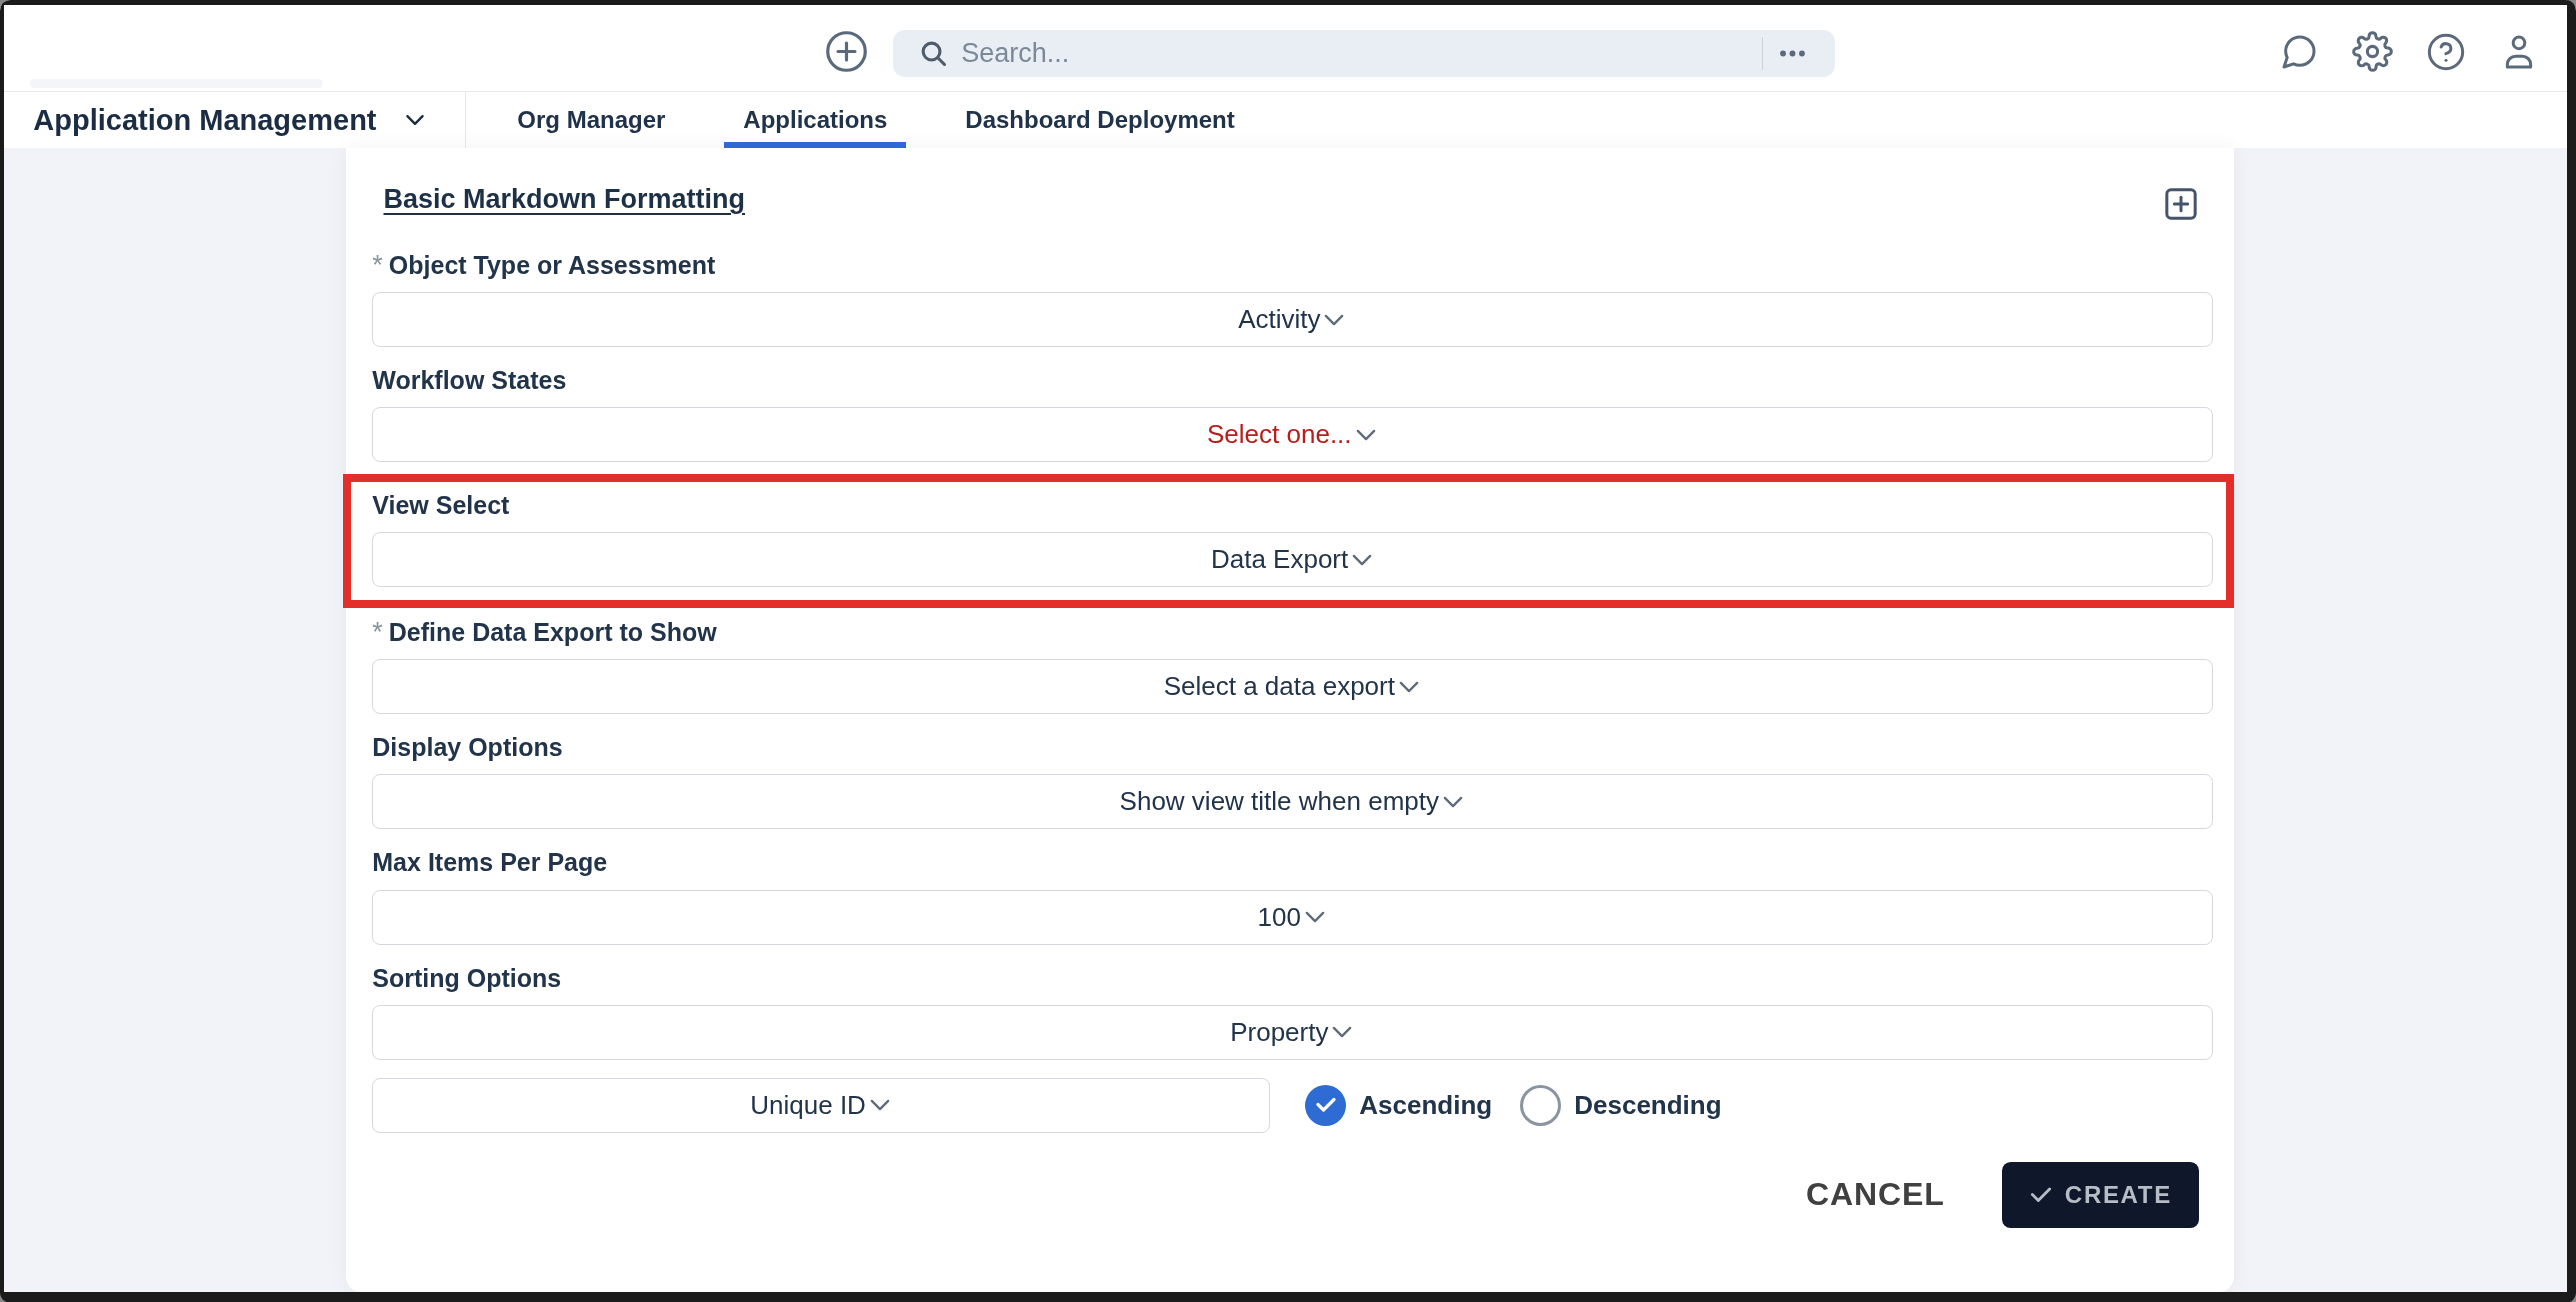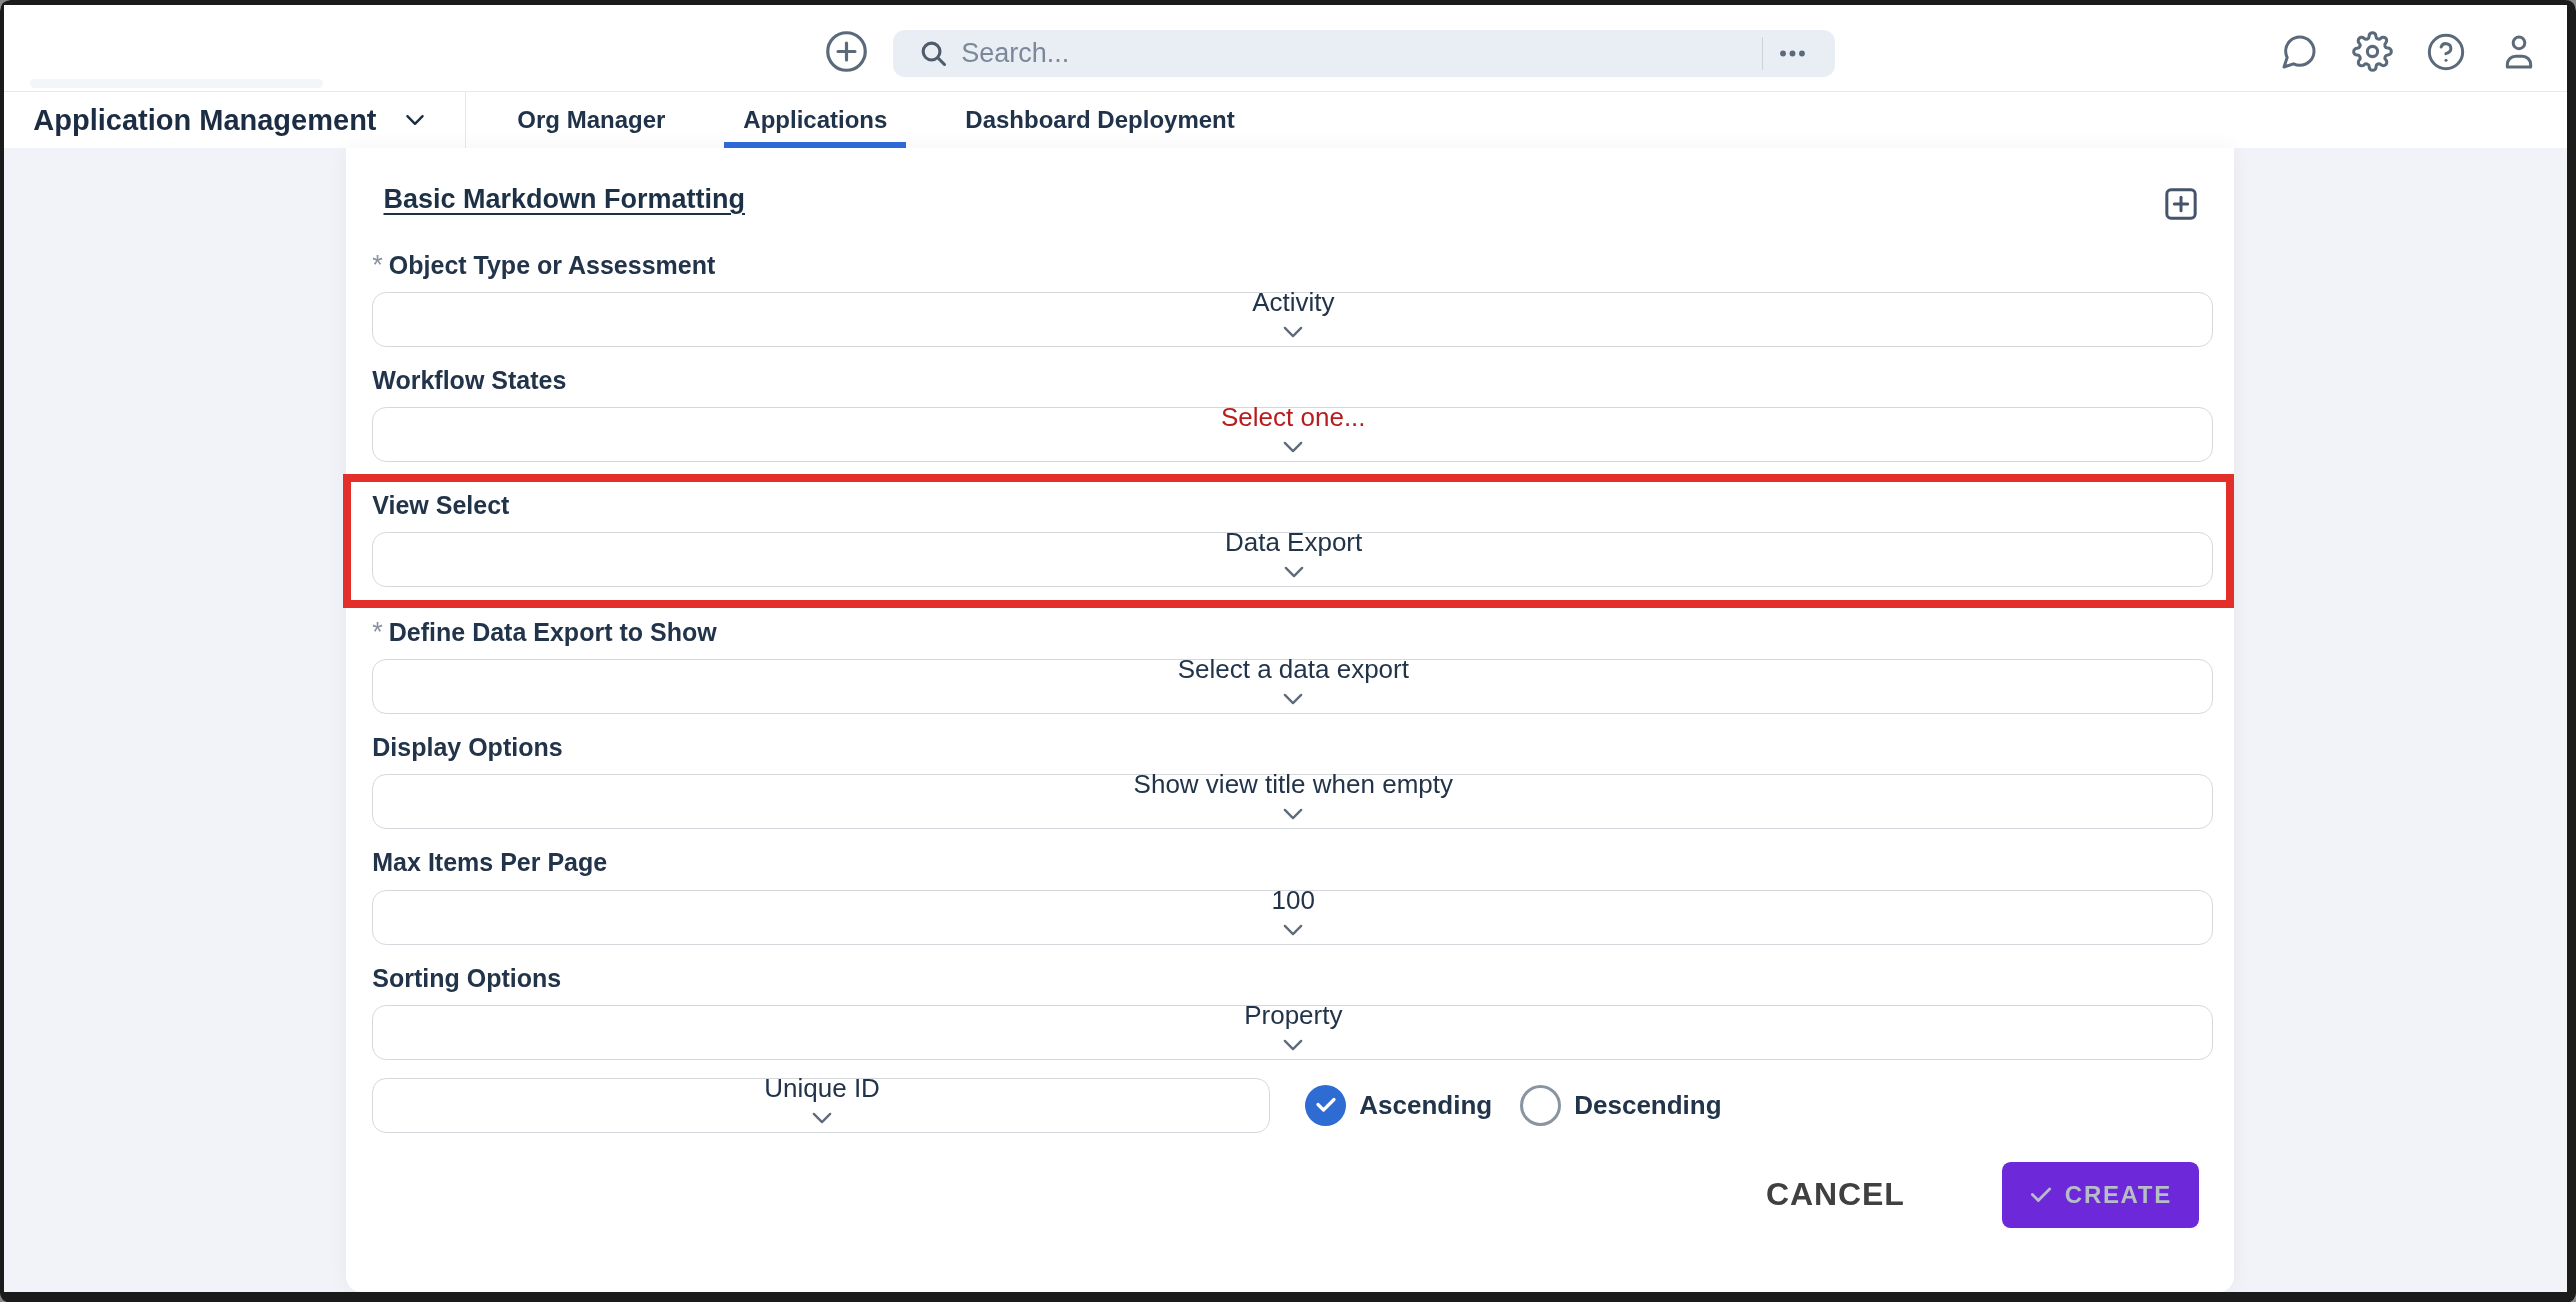--- a/index.html
+++ b/index.html
@@ -45,45 +45,45 @@
   .panel { position:absolute; left:342px; top:0; width:1888px; height:100%; background:#fff;
            border-radius:0 0 15.5px 15.5px; padding:36px 21.6px 0 26px;
            box-shadow:0 0 21px rgba(30,40,60,.05); }
   .panel-head { display:flex; justify-content:space-between; align-items:flex-start;
                 margin:0 12px 26px 11.2px; }
   .panel-title { font-size:27px; font-weight:700; color:#1d3146; text-decoration:underline;
                  text-underline-offset:5.2px; cursor:pointer; }
   .field-label { display:flex; align-items:center; font-size:25px; font-weight:600;
                  color:#22344a; height:31px; margin-bottom:11.2px; }
   .field-label .star { color:#8a94a0; margin-right:6px; font-size:27px; font-weight:400; }
-  .select-box { height:55px; border:1.7px solid #d5d8dd; border-radius:14px; background:#fff;
-                display:flex; align-items:center; justify-content:flex-end;
+  .select-box { height:55px; border:1.7px solid #d5d8dd; border-radius:8px; background:#fff;
+                display:flex; align-items:center; justify-content:center;
                 padding:0 22.4px 0 24px; font-size:26px; color:#22344a; margin-bottom:18px;
-                cursor:pointer;flex-direction:column; }
+                cursor:pointer; }
   .select-box.placeholder { color:#b91c1c; }
   .highlight-group { border:8.6px solid #e42e29; margin:-6px -21.6px 8.6px -29px;
                      padding:7.8px 13px 13px 21px; }
   .highlight-group .select-box { margin-bottom:0; }
 
   .sort-row { display:flex; align-items:center; margin-top:5.2px; }
   .sort-row .select-box { width:898px; margin-bottom:0; }
   .radios { display:flex; align-items:center; margin-left:35px; gap:28px; }
   .radio { display:flex; align-items:center; gap:13px; cursor:pointer;
            font-size:26px; font-weight:600; color:#22344a; }
   .radio-circle { width:41px; height:41px; border-radius:50%; }
   .radio-circle.on { background:#2e6bd3; display:flex; align-items:center; justify-content:center; }
   .radio-circle.off { background:#fff; border:3.5px solid #8a95a1; }
 
   .footer { display:flex; justify-content:flex-end; align-items:center; margin-top:29px;
             padding-right:14px; gap:57px; }
   .cancel-btn { font-size:32px; font-weight:600; color:#404040; letter-spacing:0.9px; cursor:pointer; }
-  .create-btn { width:197px; height:66px; background:#6d28d9; border-radius:8.6px; border:none;
+  .create-btn { width:197px; height:66px; background:#0f172a; border-radius:8.6px; border:none;
                 color:#b7bdc5; font-size:24px; font-weight:700; letter-spacing:1.7px;
                 display:flex; align-items:center; justify-content:center; gap:10.4px;
-                font-family:"Liberation Sans", sans-serif;margin-left:40px; }
+                font-family:"Liberation Sans", sans-serif; }
 </style>
 </head>
 <body>
 
 <div class="screen">
   <div class="frame top"></div>
   <div class="frame left"></div>
   <div class="frame right"></div>
   <div class="frame bottom"></div>
 

